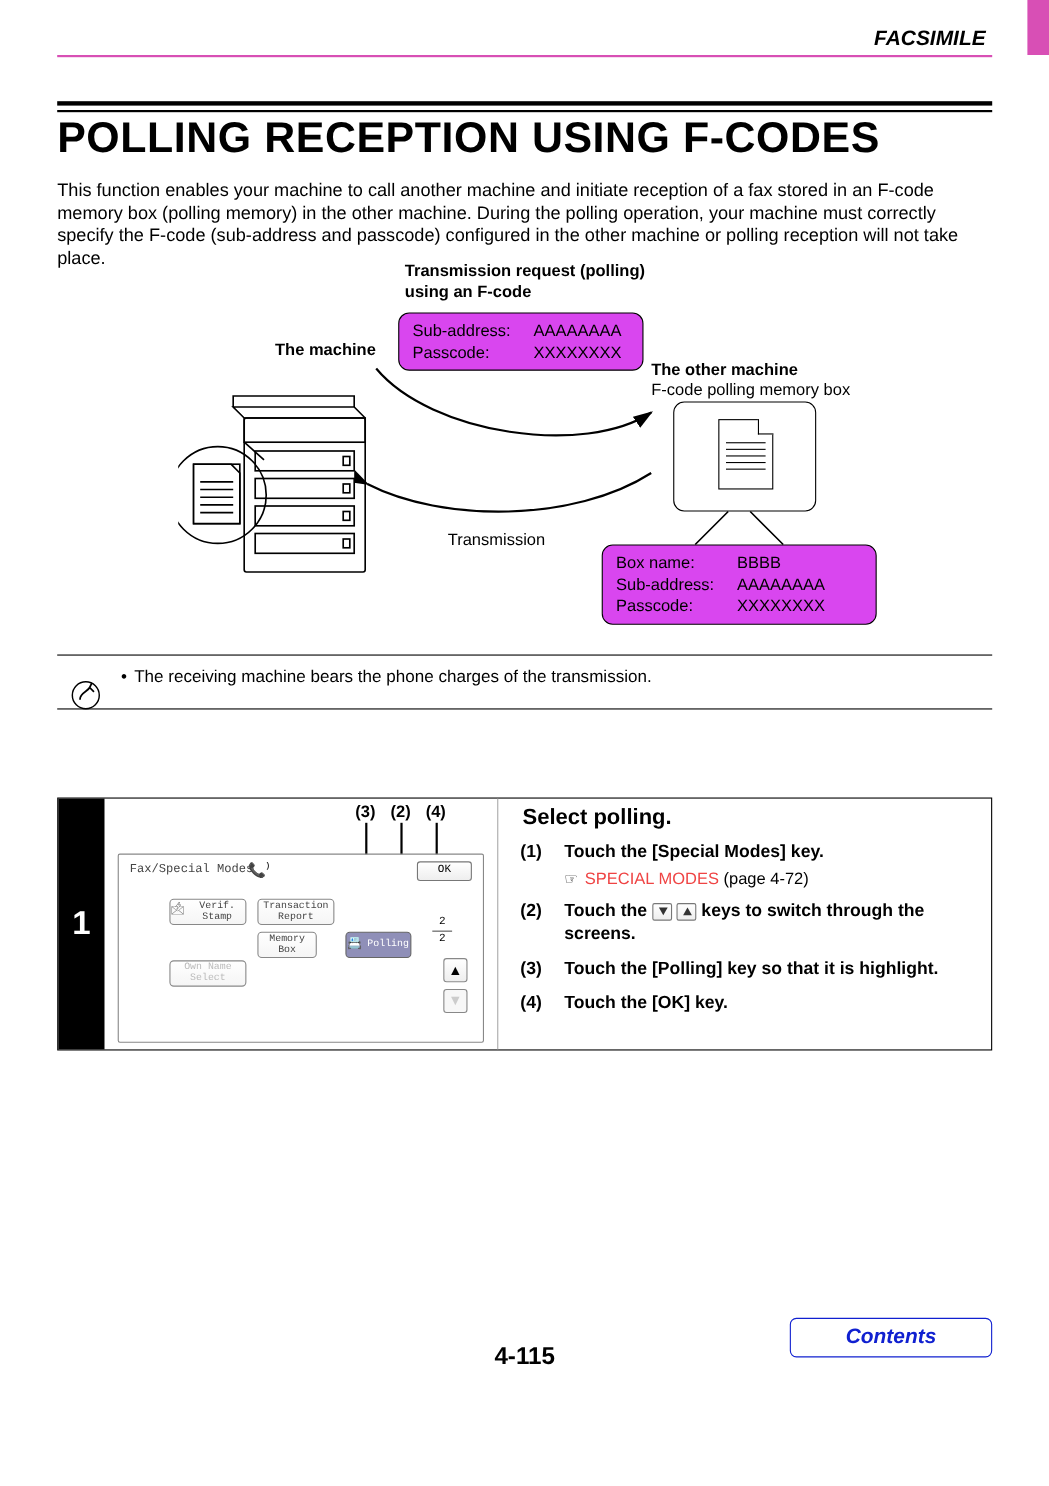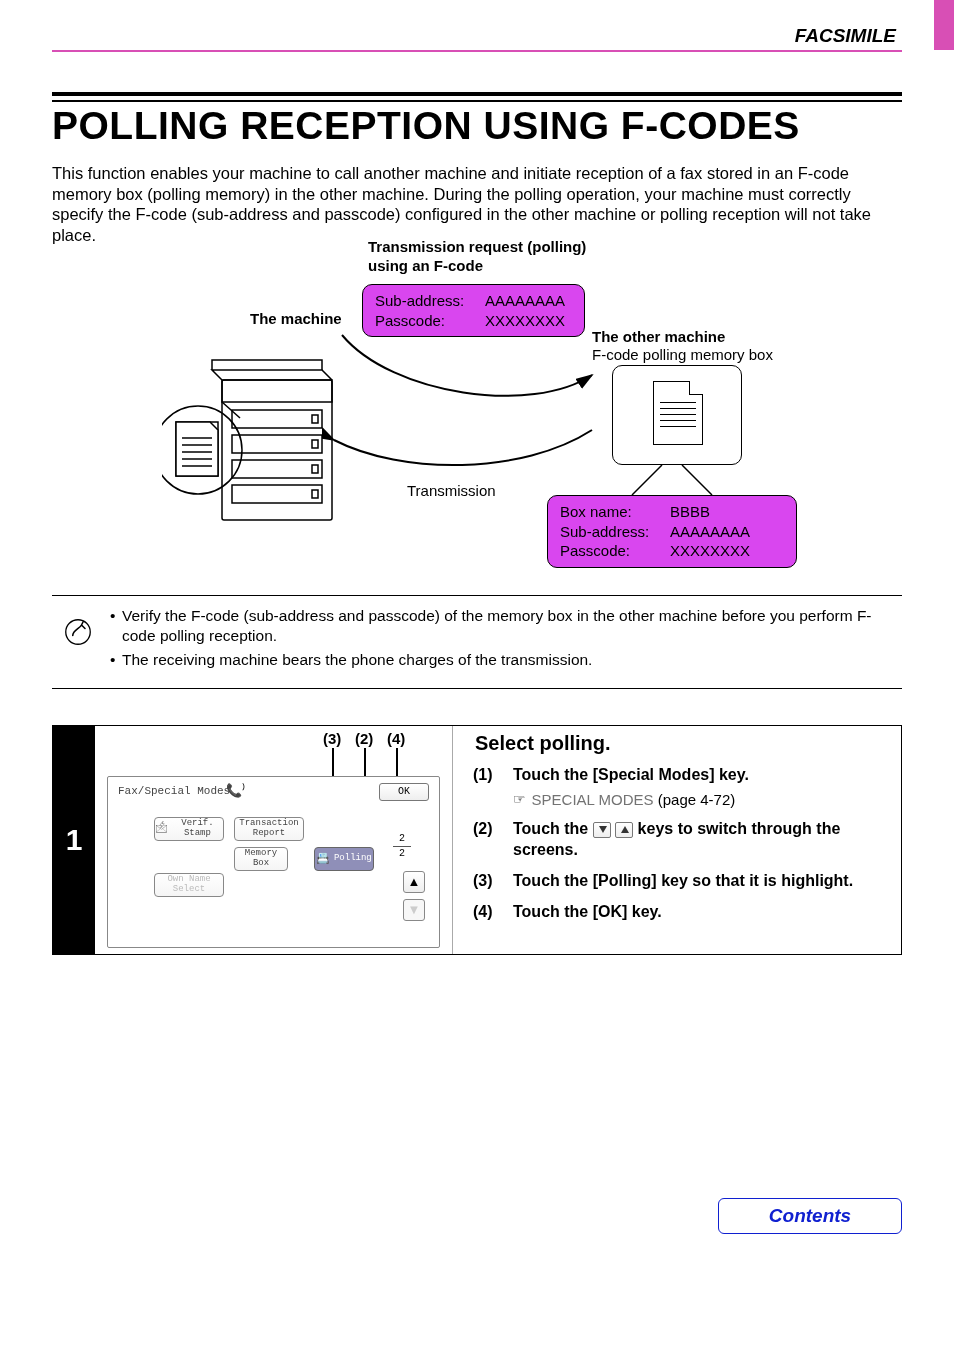--- a/index.html
+++ b/index.html
@@ -216,21 +216,21 @@
     font-size: 13px; text-align: center; line-height: 20px;
   }
   .arrow-btn.dis { color: #ccc; background: #f7f7f7; }
 
   .step .right h3 { margin: 0 0 10px 2px; font-size: 20px; }
   .step .right ol { margin: 0; padding: 0; list-style: none; }
   .step .right li { margin-bottom: 10px; font-size: 16px; line-height: 1.3; display:flex; gap:14px; }
   .step .right li .n { font-weight: bold; width: 26px; flex-shrink:0; }
   .step .right li .t { flex: 1; }
   .step .right li .sub { font-weight: normal; font-size: 15px; margin-top: 4px; display:flex; align-items:center; gap:6px; }
-  .link { color: #737373; }
+  .link { color: #ef4444; }
   .pointing { font-size: 14px; }
   .inline-key {
     display: inline-block;
     width: 18px; height: 16px;
     border: 1px solid #777; border-radius: 2px;
     background: linear-gradient(#fff,#eee);
     vertical-align: middle;
     position: relative;
   }
   .inline-key::after {
@@ -368,21 +368,20 @@
     </svg>
   </div>
 
   <div class="notes-wrap">
     <svg class="icon" viewBox="0 0 32 32">
       <circle cx="16" cy="16" r="14" fill="none" stroke="#000" stroke-width="1.5"></circle>
       <path d="M10 20 C 10 14, 18 12, 20 8 M20 8 L24 12 M20 8 L22 4" stroke="#000" stroke-width="1.8" fill="none" stroke-linecap="round"></path>
     </svg>
     <div class="notes">
       <ul>
-        <li>Verify the F-code (sub-address and passcode) of the memory box in the other machine before you perform F-code polling reception.</li>
         <li>The receiving machine bears the phone charges of the transmission.</li>
       </ul>
     </div>
   </div>
 
   <div class="step">
     <div class="num">1</div>
     <div class="left">
       <div class="markers">
         <span class="marker-lbl" style="left:228px;">(3)</span>
@@ -449,14 +448,15 @@
           <span class="t"><b>Touch the [Polling] key so that it is highlight.</b></span>
         </li>
         <li>
           <span class="n">(4)</span>
           <span class="t"><b>Touch the [OK] key.</b></span>
         </li>
       </ol>
     </div>
   </div>
 
+  <div class="page-num">4-115</div>
   <div class="contents-btn">Contents</div>
 </div>
 
 </body></html>

